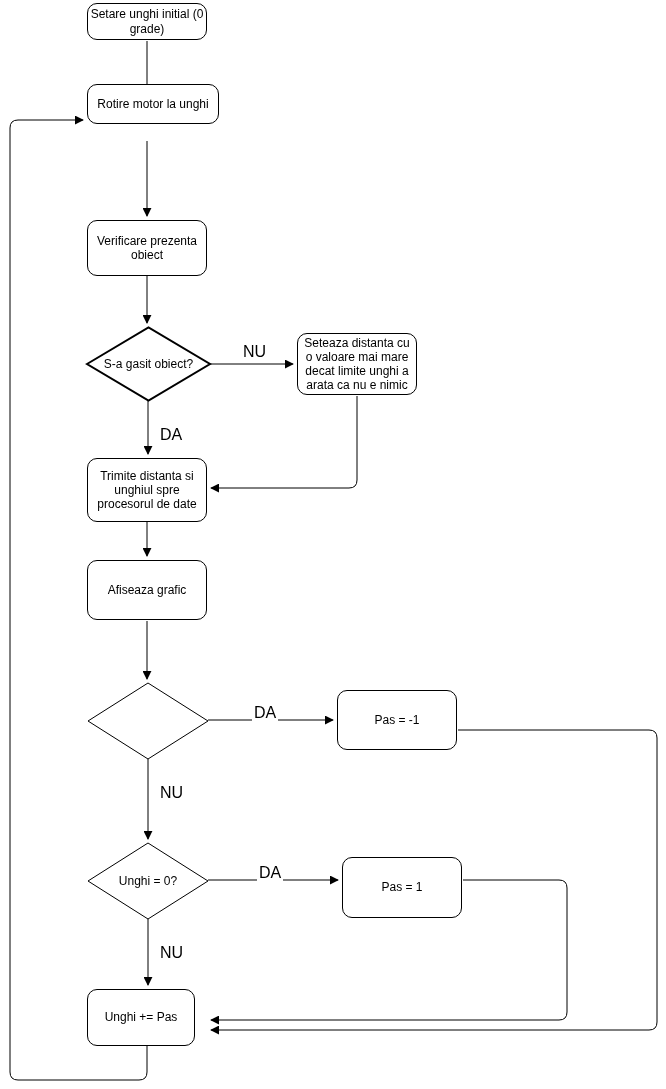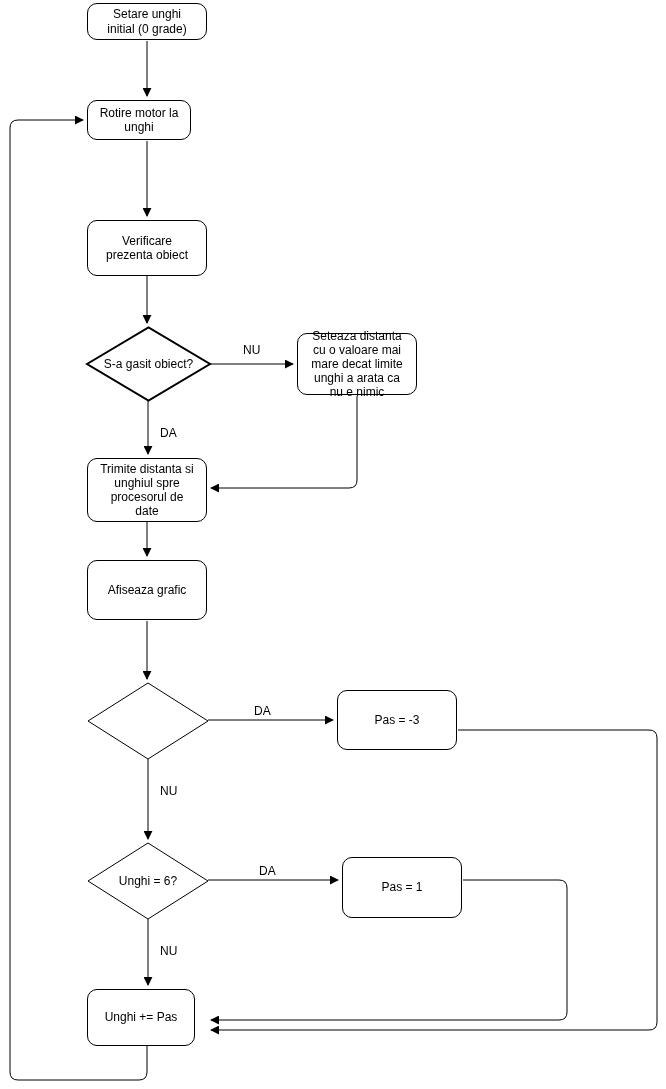--- a/index.html
+++ b/index.html
@@ -28,42 +28,42 @@
     box-sizing: border-box;
     border: 1px solid #000000;
     border-radius: 10px;
     background: #ffffff;
     display: flex;
     align-items: center;
     justify-content: center;
     text-align: center;
     font-size: 12px;
     line-height: 1.18;
-    padding: 1px 10px;
+    padding: 1px 2px;
   }
   .dlabel {
     position: absolute;
     box-sizing: border-box;
     display: flex;
     align-items: center;
     justify-content: center;
     text-align: right;
     font-size: 12px;
     line-height: 1.18;
   }
   .elabel {
     position: absolute;
-    font-size: 12px;
+    font-size: 16px;
     line-height: 1;
     background: #ffffff;
     padding: 1px 2px;
   }
   
   #n-setare     { left: 87px;  top: 3px;    width: 120px; height: 37px; }
-  #n-rotire     { left: 87px;  top: 100px;  width: 104px; height: 40px; }
+  #n-rotire     { left: 87px;  top: 84px;  width: 132px; height: 40px; }
   #n-verificare { left: 87px;  top: 220px;  width: 120px; height: 56px; }
   #n-seteaza    { left: 297px; top: 333px;  width: 120px; height: 62px; }
   #n-trimite    { left: 87px;  top: 458px;  width: 120px; height: 64px; }
   #n-afiseaza   { left: 87px;  top: 560px;  width: 120px; height: 60px; text-align: center; }
   #n-pasminus   { left: 337px; top: 690px;  width: 120px; height: 60px; }
   #n-pasplus    { left: 342px; top: 849px;  width: 120px; height: 61px; margin-top: 8px; }
   #n-unghipas   { left: 87px;  top: 989px;  width: 108px; height: 57px; }
   
   #dl-gasit    { left: 88px; top: 328px; width: 121px; height: 73px; }
   #dl-unghi180 { left: 88px; top: 683px; width: 120px; height: 76px; }
@@ -108,26 +108,26 @@
     <polygon points="88,721 148,683 208,721 148,759" fill="#ffffff" stroke="#000000" stroke-width="1"></polygon>
     <polygon points="88,881 148,843 208,881 148,919" fill="#ffffff" stroke="#000000" stroke-width="1"></polygon>
   </svg>
 
   <div class="node" id="n-setare">Setare unghi initial (0 grade)</div>
   <div class="node" id="n-rotire">Rotire motor la unghi</div>
   <div class="node" id="n-verificare">Verificare prezenta obiect</div>
   <div class="node" id="n-seteaza">Seteaza distanta cu o valoare mai mare decat limite unghi a arata ca nu e nimic</div>
   <div class="node" id="n-trimite">Trimite distanta si unghiul spre procesorul de date</div>
   <div class="node" id="n-afiseaza">Afiseaza grafic</div>
-  <div class="node" id="n-pasminus">Pas = -3</div>
+  <div class="node" id="n-pasminus">Pas = -1</div>
   <div class="node" id="n-pasplus">Pas = 1</div>
   <div class="node" id="n-unghipas">Unghi += Pas</div>
 
   <div class="dlabel" id="dl-gasit">S-a gasit obiect?</div>
-  <div class="dlabel" id="dl-unghi0">Unghi = 6?</div>
+  <div class="dlabel" id="dl-unghi0">Unghi = 0?</div>
 
   <div class="elabel" id="el-gasit-nu">NU</div>
   <div class="elabel" id="el-gasit-da">DA</div>
   <div class="elabel" id="el-unghi180-da">DA</div>
   <div class="elabel" id="el-unghi180-nu">NU</div>
   <div class="elabel" id="el-unghi0-da">DA</div>
   <div class="elabel" id="el-unghi0-nu">NU</div>
 
 </div>
 

